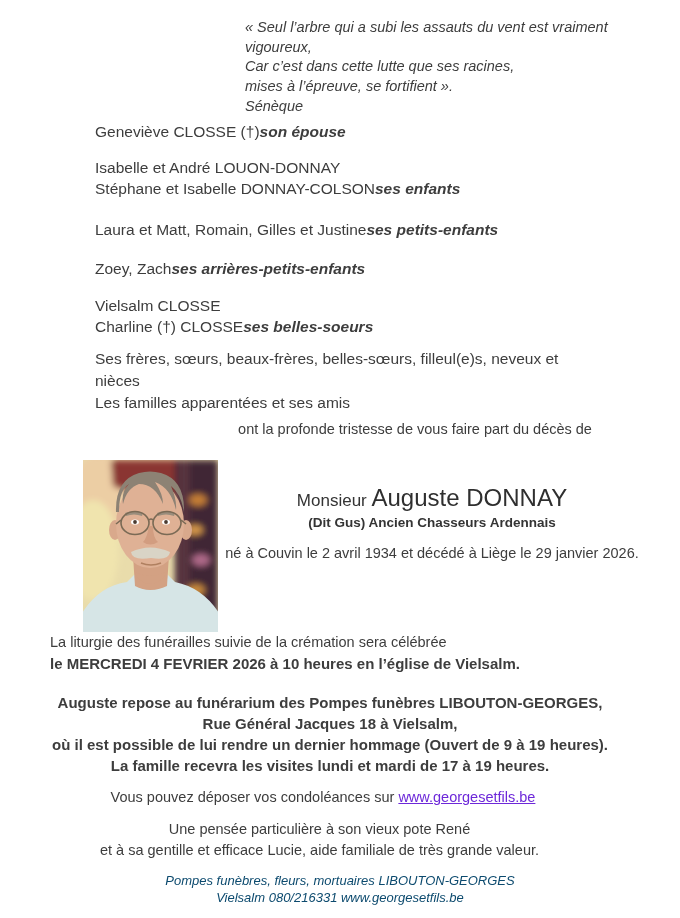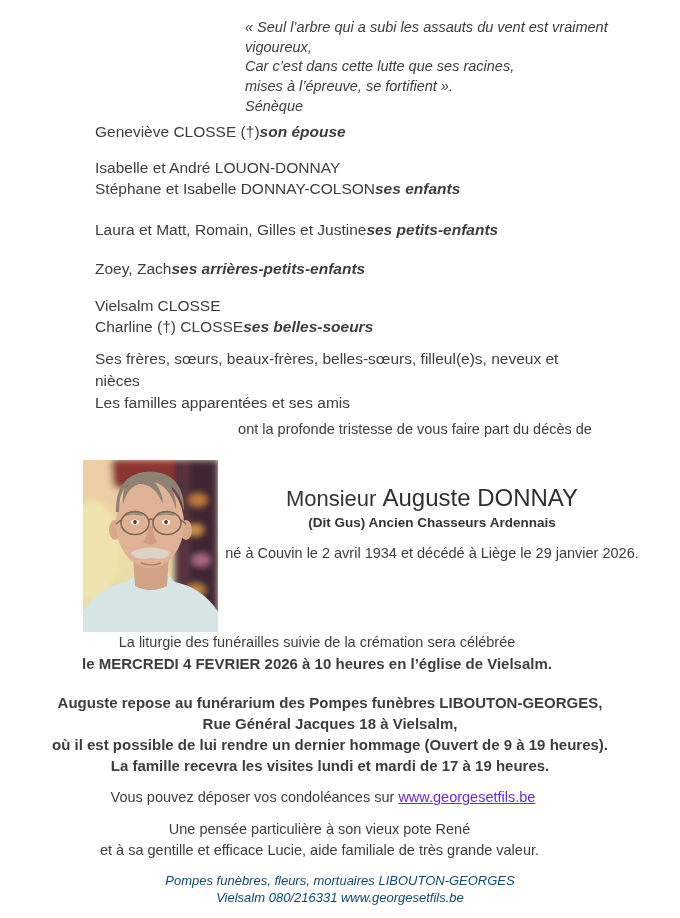--- a/index.html
+++ b/index.html
@@ -29,27 +29,27 @@
 
   
   .announce { position:absolute; left:150px; top:421px; width:530px;
               text-align:center; font-size:14.5px; }
 
   
   .photo-row { position:absolute; left:83px; top:460px; right:0; height:172px; display:flex; }
   .photo { width:135px; height:172px; flex:0 0 135px; overflow:hidden; }
   .id-col { flex:1; display:flex; flex-direction:column; align-items:center;
             padding-top:24px; padding-right:34px; }
-  .deceased-title { font-size:22px; color:#343434; }
+  .deceased-title { font-size:17px; color:#343434; }
   .deceased-name { font-size:24px; color:#2f2f2f; }
   .deceased-sub { font-size:13.5px; font-weight:bold; margin-top:3px; color:#343434; }
   .deceased-dates { font-size:14.5px; margin-top:15px; }
 
   
-  .liturgy { position:absolute; left:0; top:632px; width:584px; text-align:center;
+  .liturgy { position:absolute; left:0; top:632px; width:584px; text-align:left;
              padding-left:50px; font-size:14.5px; line-height:21px; }
   .liturgy .bold-line { font-weight:bold; font-size:15px; }
 
   
   .repose { position:absolute; left:0; top:692px; width:680px; text-align:center;
             padding-right:20px; font-weight:bold; font-size:15px; line-height:21px; }
 
   
   .condolence { position:absolute; left:0; top:789px; width:680px; text-align:center;
                 padding-right:34px; font-size:14.5px; }

